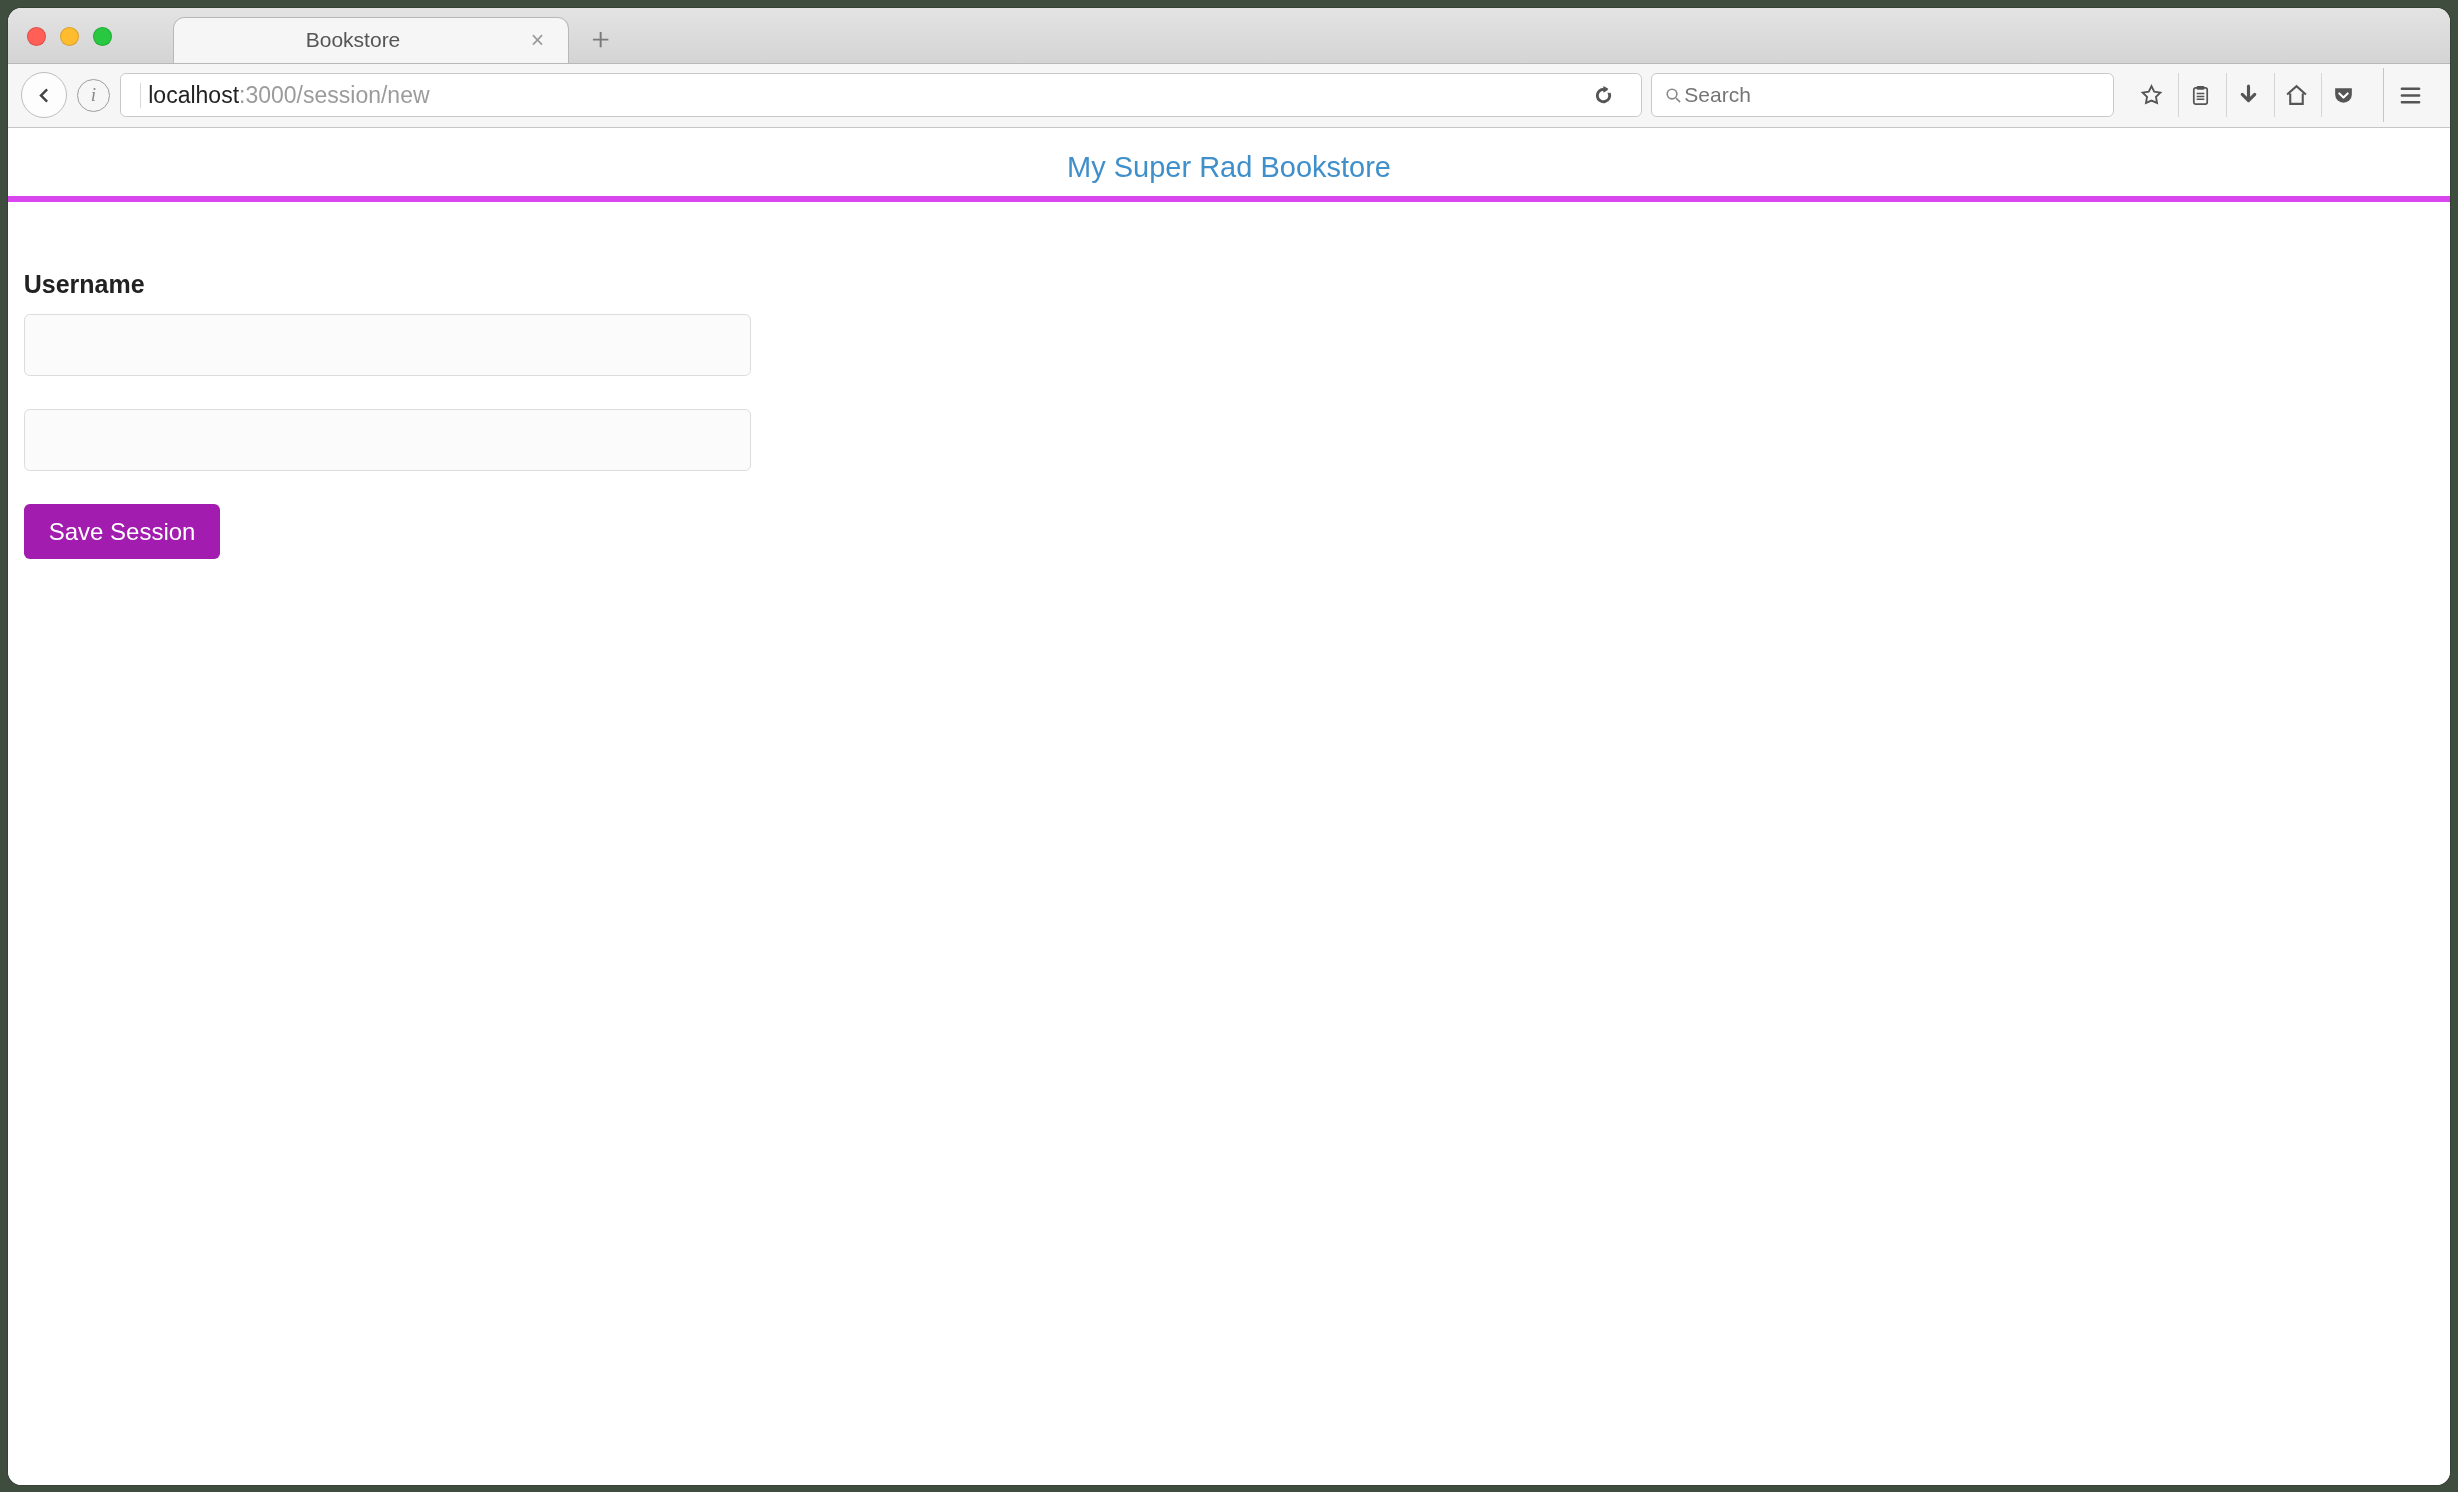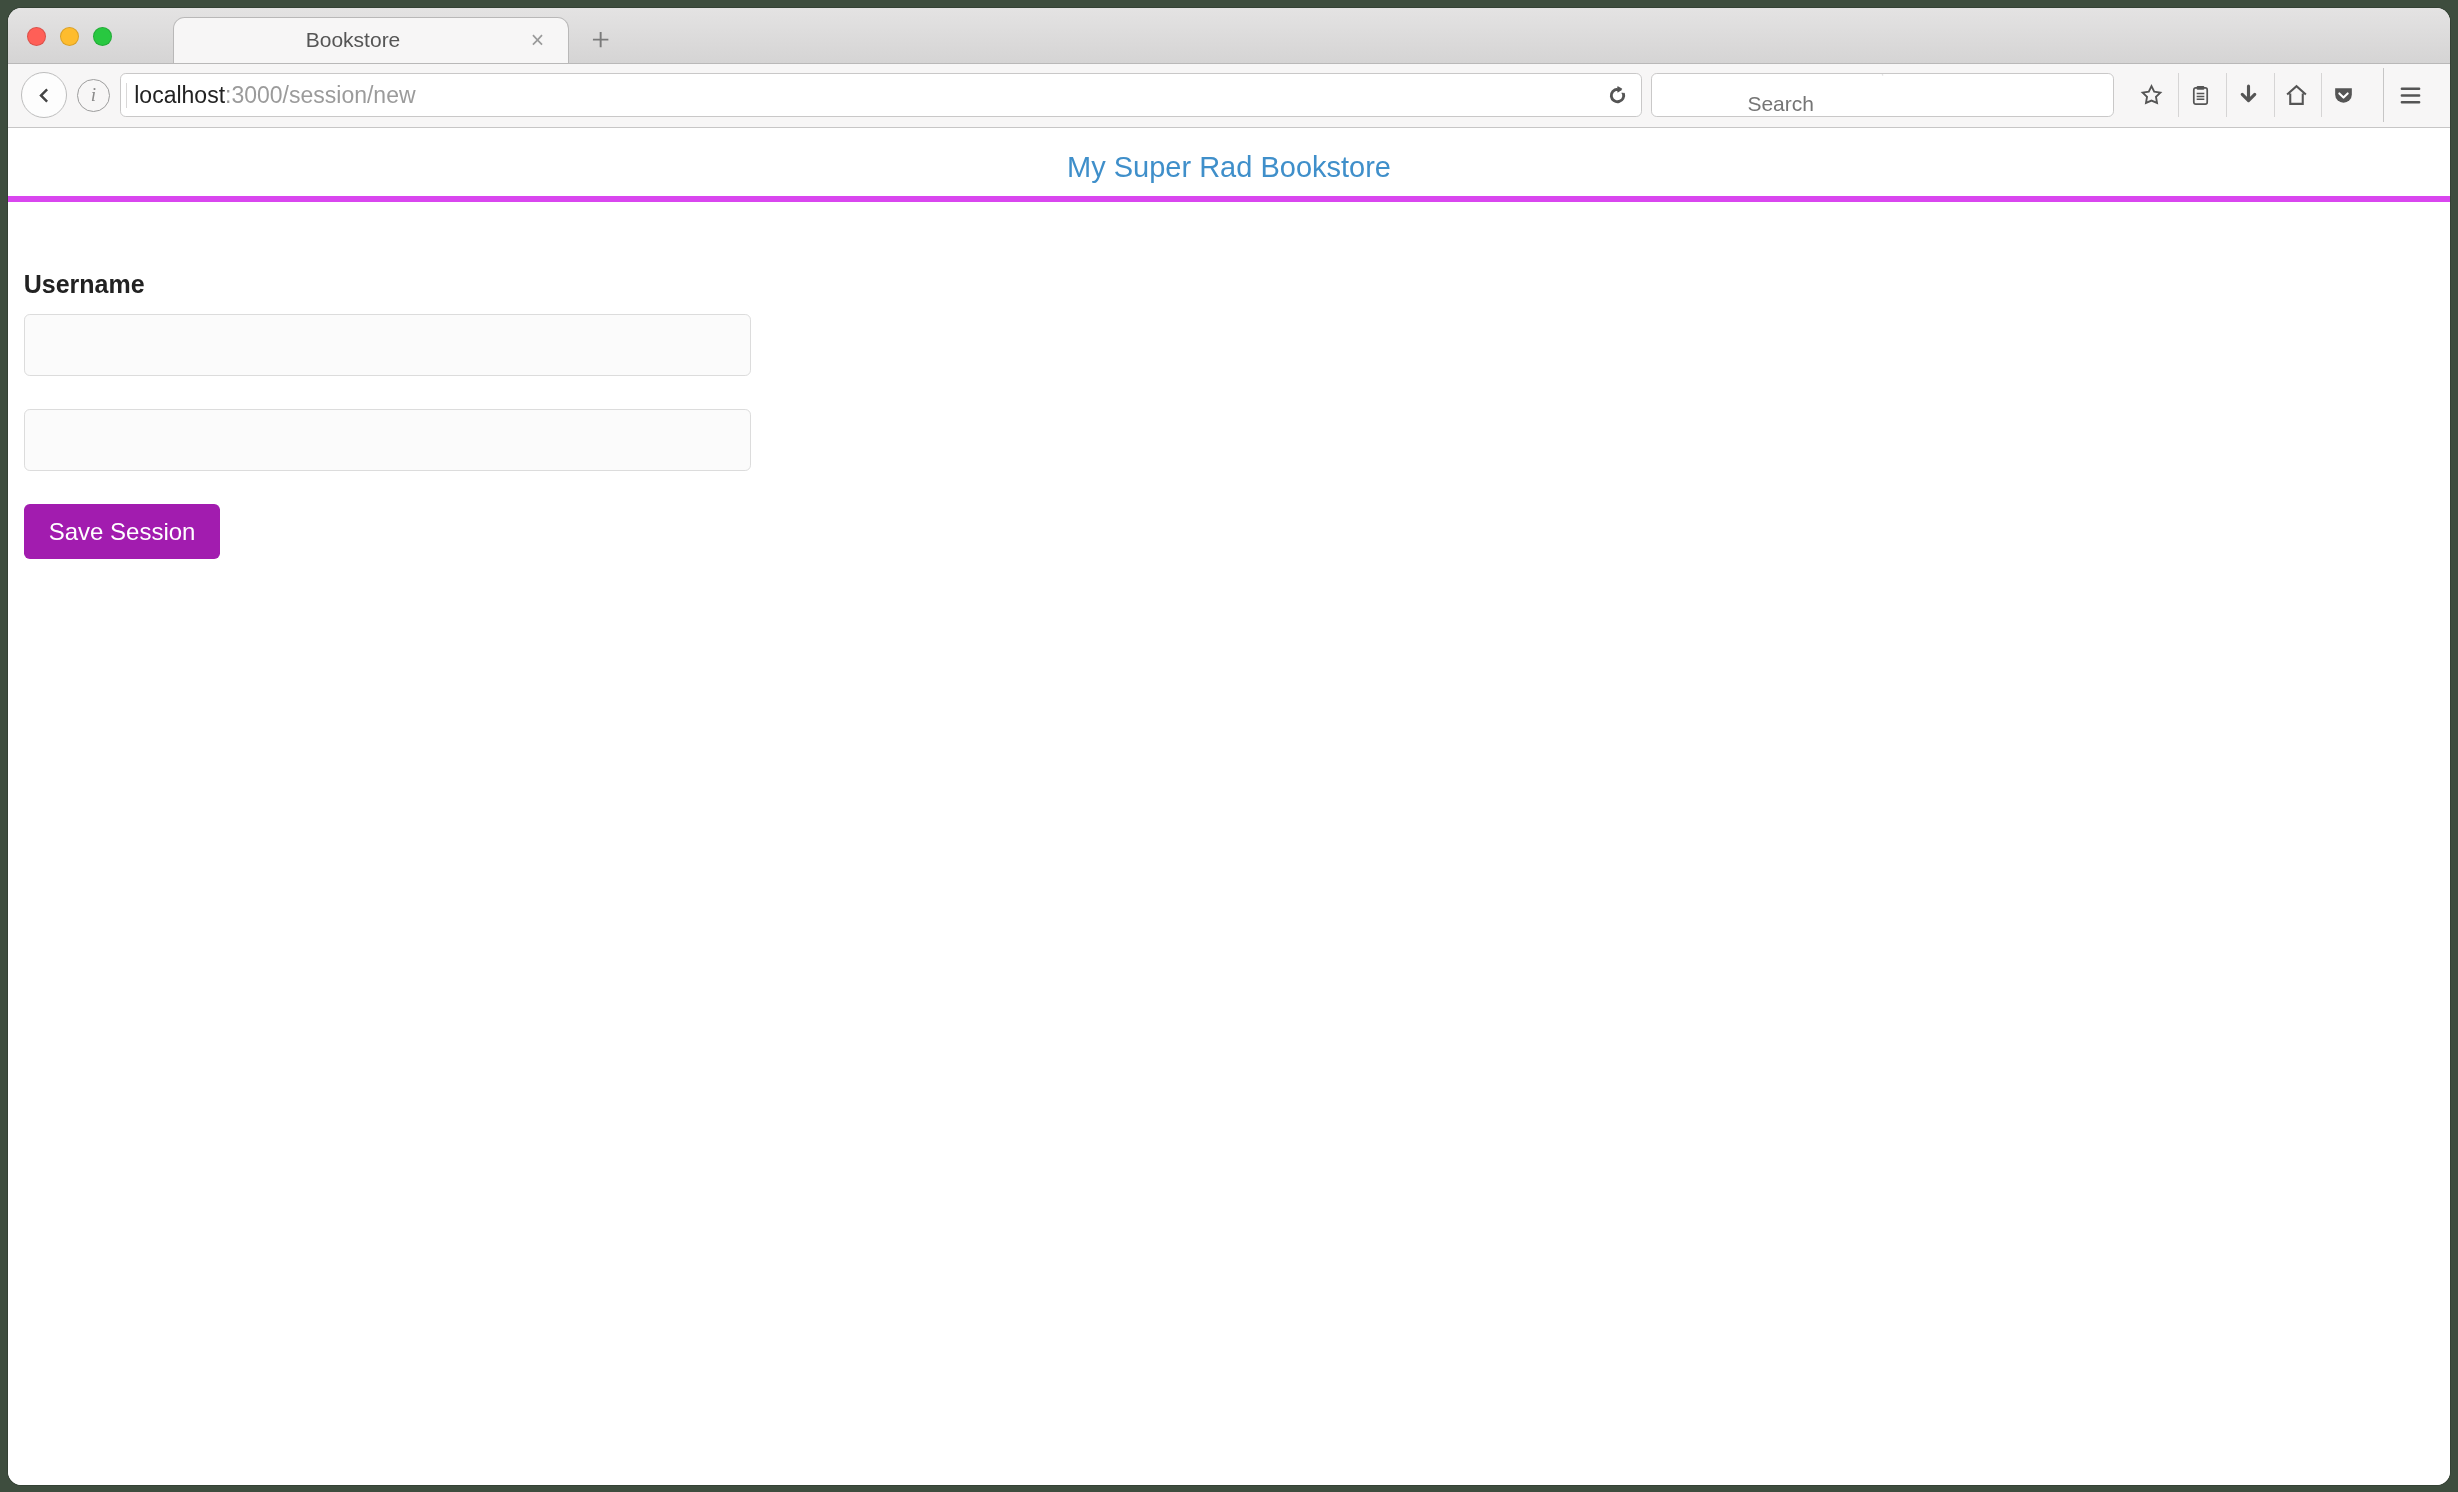--- a/index.html
+++ b/index.html
@@ -105,39 +105,39 @@
     cursor:pointer;
   }
   .addr-wrap {
     flex: 1;
     display:flex;
     align-items:center;
     height: 44px;
     background:#fff;
     border:1px solid #c9c8c8;
     border-radius: 5.8px;
-    padding: 0 5px;
+    padding: 0 19px;
     gap: 7.7px;
   }
   .addr-sep { width:1px; height:60%; background:#d9d8d8; }
   .addr-text {
     flex:1; font-size: 23px; color:#9b9b9b;
     white-space: nowrap; overflow:hidden;
     border:none; outline:none; background:transparent;
     font-family: inherit;
   }
   .addr-text .host { color:#222; }
   .reload-btn {
     width:37px; display:flex; align-items:center; justify-content:center;
     color:#555; cursor:pointer;
   }
   .search-wrap {
     width: 463px; height:44px; background:#fff;
     border:1px solid #c9c8c8; border-radius:5.8px;
-    display:flex; align-items:center; padding:0 11.6px; gap:16px;flex-direction:column;
+    display:flex; align-items:center; padding:0 11.6px; gap:1px;
   }
   .search-input {
     flex:1; border:none; outline:none; font-size:21px;
     color:#444; background:transparent; font-family:inherit;
   }
   .tb-icons { display:flex; align-items:center; gap:3.9px; margin-left:5.8px; }
   .tb-btn {
     width:44px; height:44px; display:flex; align-items:center; justify-content:center;
     color:#555; cursor:pointer; border-left:1px solid #d6d5d5;
   }

